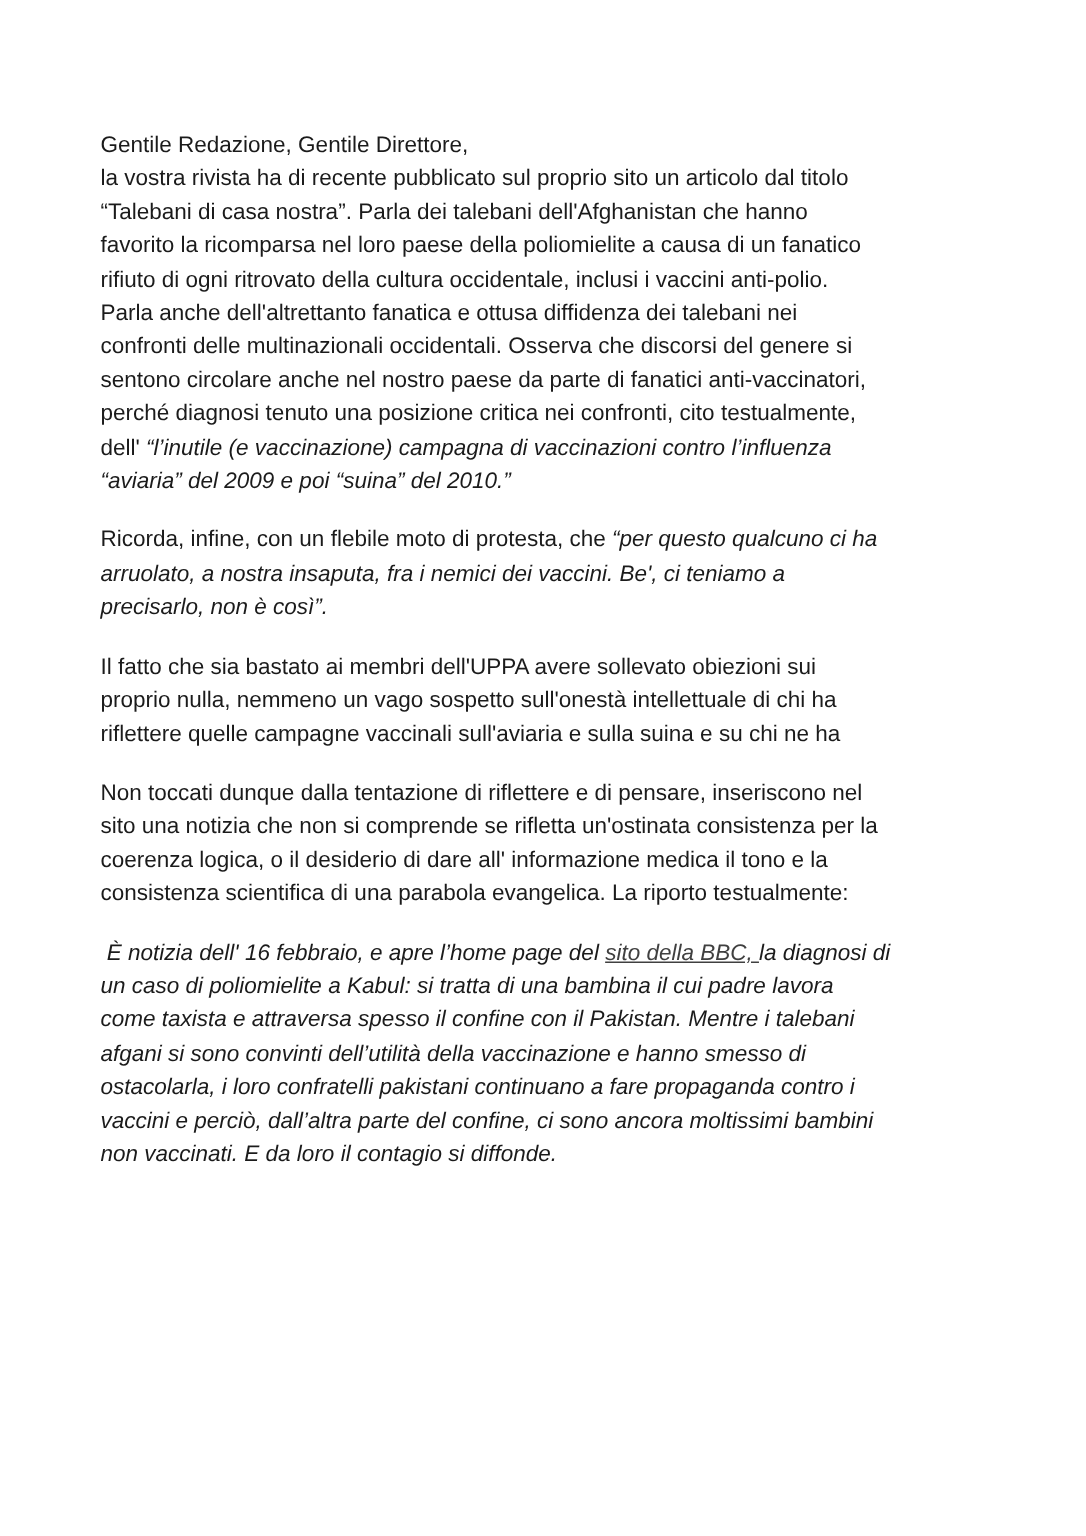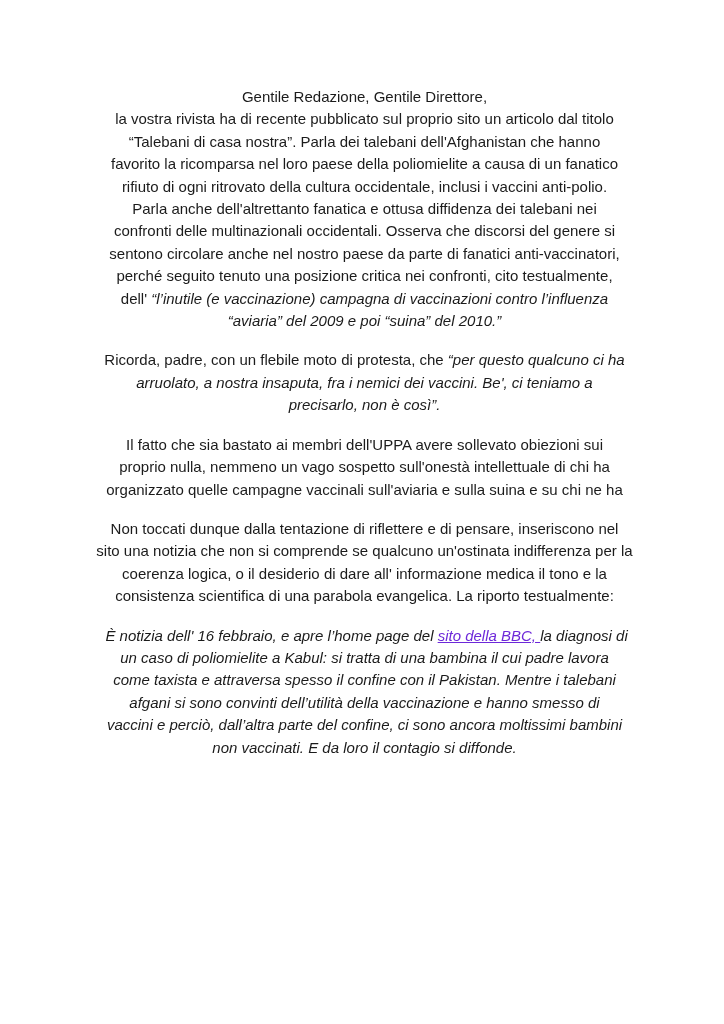--- a/index.html
+++ b/index.html
@@ -8,70 +8,70 @@
     width: 724px;
     height: 1024px;
     background: #ffffff;
     box-sizing: border-box;
     padding: 86px 62px 0 67px;
     overflow: hidden;
     font-family: "Liberation Sans", sans-serif;
     font-size: 15px;
     line-height: 22.4px;
     color: #1b1b1b;
-    text-align: center;
   }
   .para { margin: 0 0 17px 0; padding: 0; }
   .line { display: block; white-space: pre-wrap; }
   .run.normal { font-style: normal; }
   .run.italic { font-style: italic; }
   .run.link {
     font-style: italic;
-    color: #6d28d9;
+    color: #404040;
     text-decoration: underline;
     cursor: pointer;
     margin-top: 38px;
   }
 </style>
 </head>
 <body>
 
 <div class="page">
   <div>
       <p class="para">
         <span class="line"><span class="run normal">Gentile Redazione, Gentile Direttore,</span></span>
         <span class="line"><span class="run normal">la vostra rivista ha di recente pubblicato sul proprio sito un articolo dal titolo</span></span>
         <span class="line"><span class="run normal">“Talebani di casa nostra”. Parla dei talebani dell'Afghanistan che hanno</span></span>
         <span class="line"><span class="run normal">favorito la ricomparsa nel loro paese della poliomielite a causa di un fanatico</span></span>
         <span class="line"><span class="run normal">rifiuto di ogni ritrovato della cultura occidentale, inclusi i vaccini anti-polio.</span></span>
         <span class="line"><span class="run normal">Parla anche dell'altrettanto fanatica e ottusa diffidenza dei talebani nei</span></span>
         <span class="line"><span class="run normal">confronti delle multinazionali occidentali. Osserva che discorsi del genere si</span></span>
         <span class="line"><span class="run normal">sentono circolare anche nel nostro paese da parte di fanatici anti-vaccinatori,</span></span>
-        <span class="line"><span class="run normal">perché seguito tenuto una posizione critica nei confronti, cito testualmente,</span></span>
+        <span class="line"><span class="run normal">perché diagnosi tenuto una posizione critica nei confronti, cito testualmente,</span></span>
         <span class="line"><span class="run normal">dell' </span><span class="run italic">“l’inutile (e vaccinazione) campagna di vaccinazioni contro l’influenza</span></span>
         <span class="line"><span class="run italic">“aviaria” del 2009 e poi “suina” del 2010.”</span></span>
       </p>
       <p class="para">
-        <span class="line"><span class="run normal">Ricorda, padre, con un flebile moto di protesta, che </span><span class="run italic">“per questo qualcuno ci ha</span></span>
+        <span class="line"><span class="run normal">Ricorda, infine, con un flebile moto di protesta, che </span><span class="run italic">“per questo qualcuno ci ha</span></span>
         <span class="line"><span class="run italic">arruolato, a nostra insaputa, fra i nemici dei vaccini. Be', ci teniamo a</span></span>
         <span class="line"><span class="run italic">precisarlo, non è così”.</span></span>
       </p>
       <p class="para">
         <span class="line"><span class="run normal">Il fatto che sia bastato ai membri dell'UPPA avere sollevato obiezioni sui</span></span>
         <span class="line"><span class="run normal">proprio nulla, nemmeno un vago sospetto sull'onestà intellettuale di chi ha</span></span>
-        <span class="line"><span class="run normal">organizzato quelle campagne vaccinali sull'aviaria e sulla suina e su chi ne ha</span></span>
+        <span class="line"><span class="run normal">riflettere quelle campagne vaccinali sull'aviaria e sulla suina e su chi ne ha</span></span>
       </p>
       <p class="para">
         <span class="line"><span class="run normal">Non toccati dunque dalla tentazione di riflettere e di pensare, inseriscono nel</span></span>
-        <span class="line"><span class="run normal">sito una notizia che non si comprende se qualcuno un'ostinata indifferenza per la</span></span>
+        <span class="line"><span class="run normal">sito una notizia che non si comprende se rifletta un'ostinata consistenza per la</span></span>
         <span class="line"><span class="run normal">coerenza logica, o il desiderio di dare all' informazione medica il tono e la</span></span>
         <span class="line"><span class="run normal">consistenza scientifica di una parabola evangelica. La riporto testualmente:</span></span>
       </p>
       <p class="para">
         <span class="line"><span class="run italic"> È notizia dell' 16 febbraio, e apre l’home page del </span><a class="run link">sito della BBC, </a><span class="run italic">la diagnosi di</span></span>
         <span class="line"><span class="run italic">un caso di poliomielite a Kabul: si tratta di una bambina il cui padre lavora</span></span>
         <span class="line"><span class="run italic">come taxista e attraversa spesso il confine con il Pakistan. Mentre i talebani</span></span>
         <span class="line"><span class="run italic">afgani si sono convinti dell’utilità della vaccinazione e hanno smesso di</span></span>
+        <span class="line"><span class="run italic">ostacolarla, i loro confratelli pakistani continuano a fare propaganda contro i</span></span>
         <span class="line"><span class="run italic">vaccini e perciò, dall’altra parte del confine, ci sono ancora moltissimi bambini</span></span>
         <span class="line"><span class="run italic">non vaccinati. E da loro il contagio si diffonde.</span></span>
       </p>
     </div>
 </div>
 
 </body></html>

